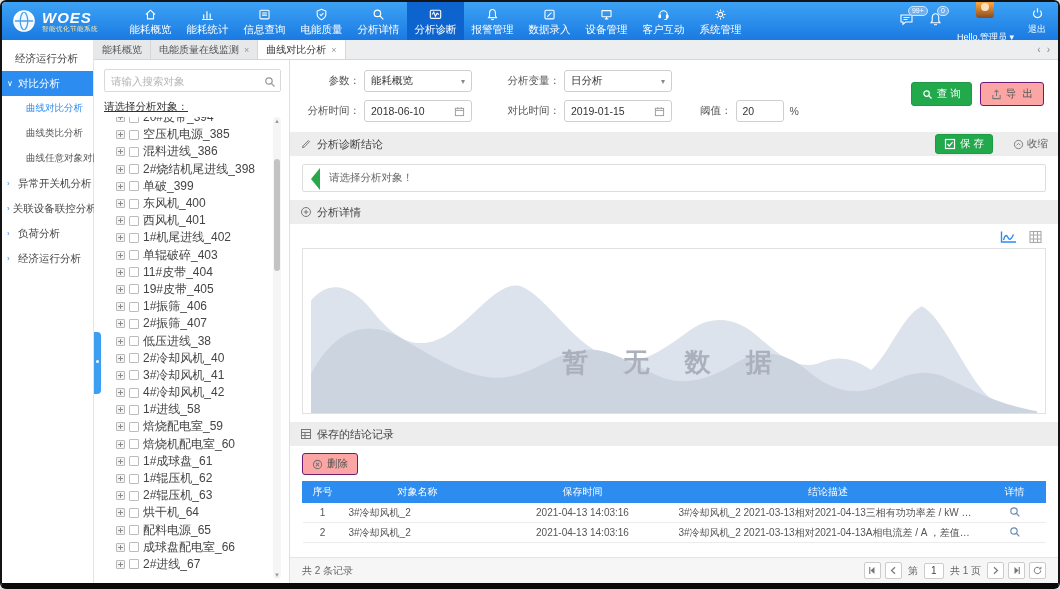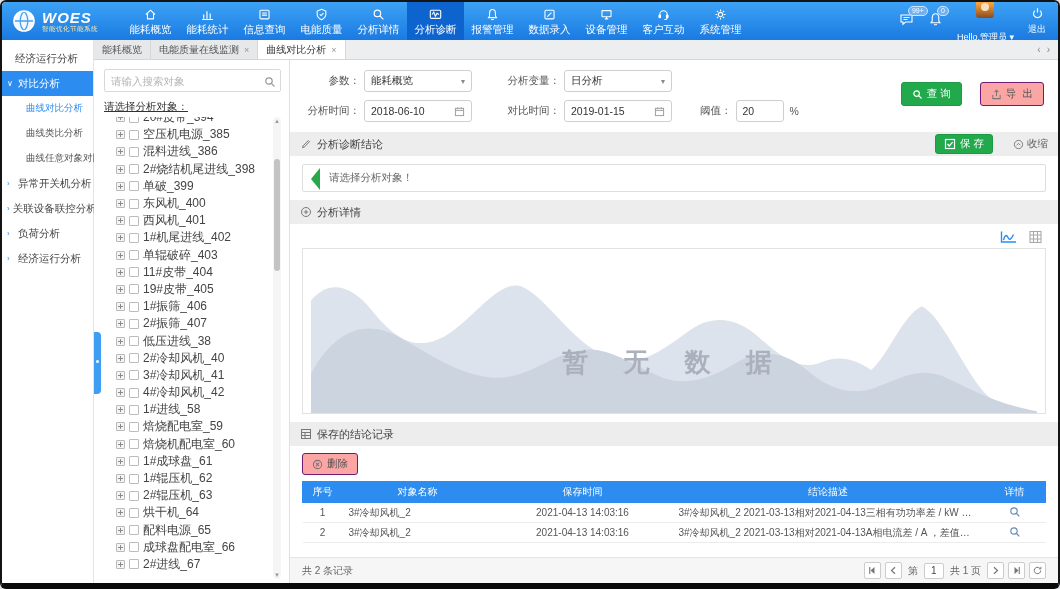--- a/index.html
+++ b/index.html
@@ -80,21 +80,21 @@
   .f-row{display:flex;align-items:center;font-size:10.5px;color:#555;margin-bottom:8px;}
   .f-label{width:58px;text-align:right;white-space:nowrap;}
   .f-label.w2{width:60px;margin-left:28px;}
   .f-ctl{height:22px;border:1px solid #cfcfcf;border-radius:3px;display:flex;align-items:center;justify-content:space-between;
          padding:0 6px;width:108px;color:#333;cursor:pointer;background:#fff;margin-left:4px;}
   .f-ctl .caret{color:#888;font-size:8px;}
   .f-ctl .cal{width:11px;height:11px;color:#999;}
   .f-num{width:48px;height:22px;border:1px solid #cfcfcf;border-radius:3px;font-size:10.5px;padding:0 6px;margin-left:4px;color:#333;
          font-family:"Liberation Sans",sans-serif;outline:none;}
   .f-unit{margin-left:6px;}
-  .f-buttons{position:absolute;right:14px;top:22px;display:flex;gap:18px;align-items:center;}
+  .f-buttons{position:absolute;right:14px;top:22px;display:flex;gap:8px;align-items:center;}
   .btn{display:inline-flex;align-items:center;gap:4px;font-size:10.5px;border-radius:3px;padding:4px 10px;cursor:pointer;white-space:nowrap;}
   .btn svg{width:11px;height:11px;}
   .btn-green{background:#21a94c;color:#fff;border:1px solid #1d9a44;}
   .btn-plain{background:#fca5a5;color:#555;border:1px solid #701a75;font-family:Liberation Mono, monospace;}
   .strip{background:#ededed;height:24px;display:flex;align-items:center;padding:0 10px;gap:5px;font-size:11px;color:#444;flex:0 0 24px;}
   .strip svg{width:12px;height:12px;color:#777;}
   .strip .right{margin-left:auto;display:flex;align-items:center;gap:20px;}
   .link{display:inline-flex;align-items:center;gap:3px;font-size:10.5px;color:#666;cursor:pointer;}
   .link svg{width:11px;height:11px;}
   .concl-body{padding:8px 12px;}

